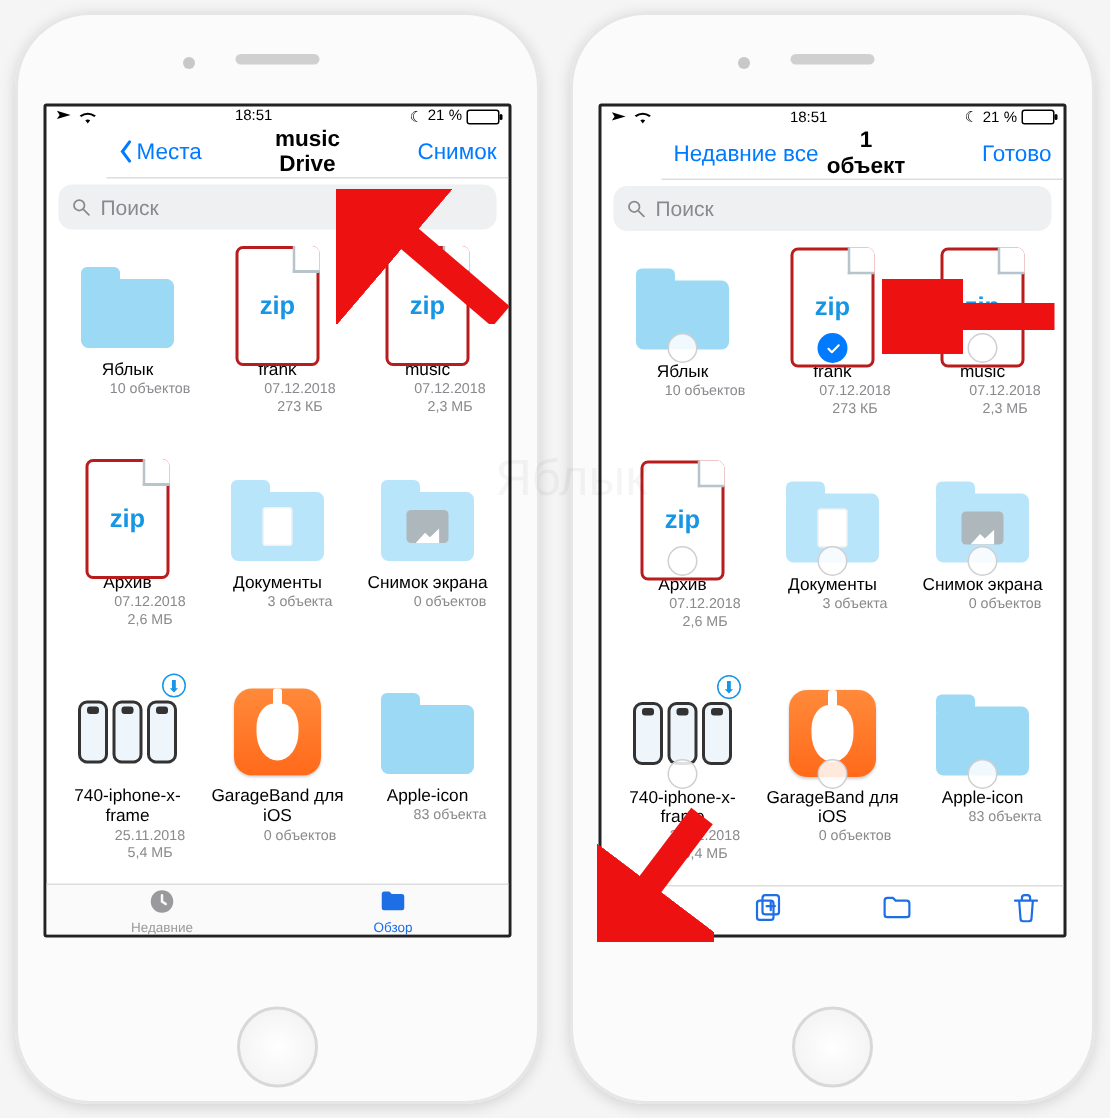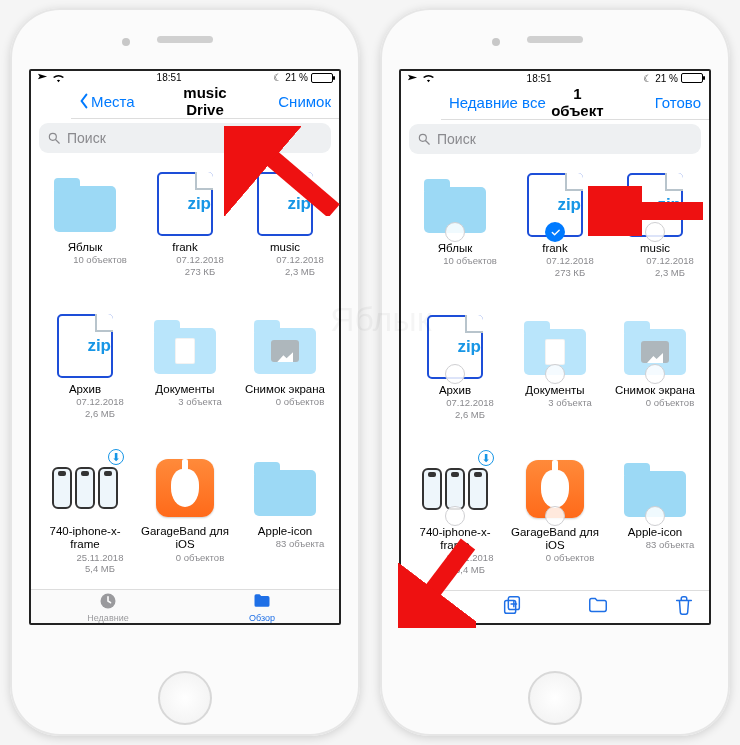--- a/index.html
+++ b/index.html
@@ -163,26 +163,26 @@
     box-shadow: inset 0 0 0 1px rgba(0,0,0,0.05);
   }
   .folder-inner-img {
     position:absolute; left:50%; top:50%; transform:translate(-50%,-50%);
     width:28px; height:22px; background:#aeb7bc; border-radius:3px;
     display:flex; align-items:flex-end; justify-content:center;
   }
   .folder-inner-img::after { content:""; width:16px; height:10px; background:#fff; clip-path: polygon(0 100%,40% 30%,60% 60%,100% 0,100% 100%); }
   
   .filezip {
-    width:56px; height:64px;
-    border:2px solid #1d4ed8;
+    width:56px; height:80px;
+    border:2px solid #b91c1c;
     border-radius:5px;
     background:#fff;
     position:relative;
-    display:flex; align-items:center; justify-content:flex-end;
+    display:flex; align-items:center; justify-content:center;
   }
   .filezip::before {
     content:"";
     position:absolute; top:-2px; right:-2px;
     width:16px; height:16px;
     background:#fff;
     border-left:2px solid #b8c4cc;
     border-bottom:2px solid #b8c4cc;
     border-top-right-radius:5px;
   }

